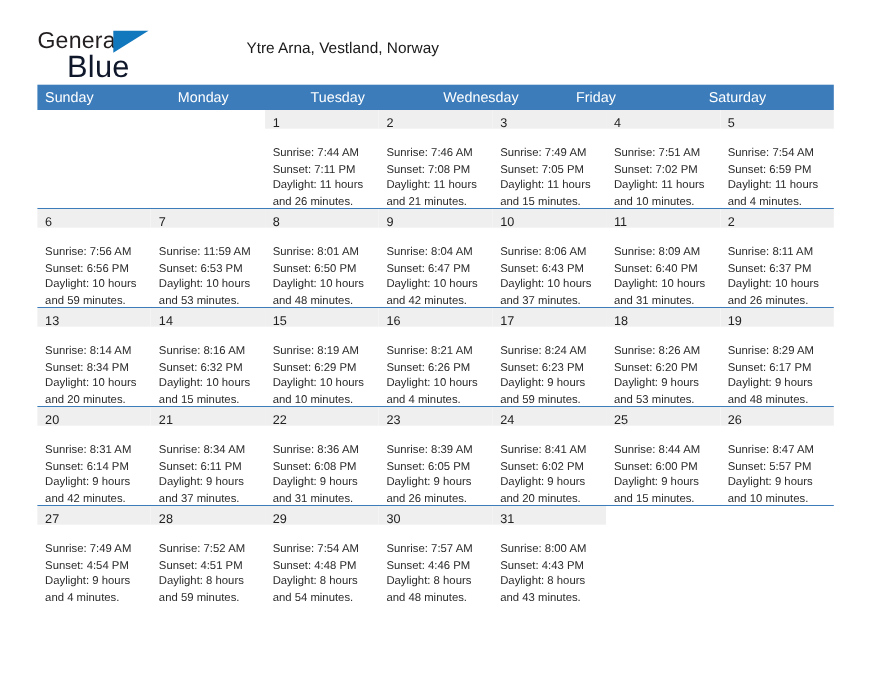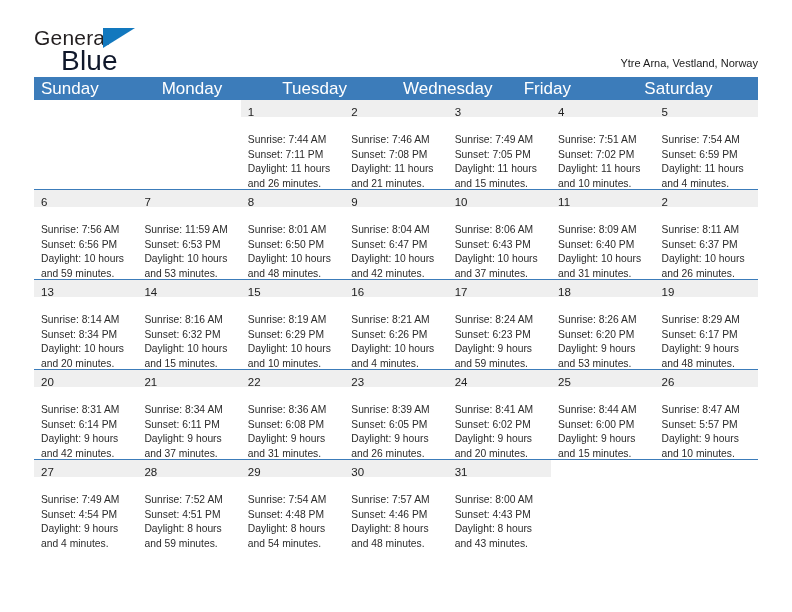--- a/index.html
+++ b/index.html
@@ -19,21 +19,21 @@
     width: 792px;
     height: 612px;
     box-sizing: border-box;
     padding: 0 34px;
   }
 
   
   .header {
     display: flex;
     align-items: flex-start;
-    justify-content: space-between;
+    justify-content: flex-start;
     height: 72px;
     padding-top: 26px;
     box-sizing: border-box;
   }
   .brand {
     position: relative;
     width: 190px;
     height: 48px;
   }
   .brand-general {
@@ -69,39 +69,39 @@
     padding-top: 2px;
   }
   .cal-title {
     font-size: 26px;
     color: #1a1a1a;
     line-height: 1.1;
     font-weight: normal;
     margin: 0;
   }
   .cal-subtitle {
-    font-size: 11px;
+    font-size: 14px;
     color: #1a1a1a;
-    margin-top: 29px;
+    margin-top: 7px;
   }
 
   
   .calendar {
     width: 724px;
     margin-top: 5px;
   }
   .weekday-row {
     display: flex;
     background: #3c7cba;
   }
   .weekday {
     flex: 1 1 0;
     min-width: 0;
     color: #ffffff;
-    font-size: 17px;
+    font-size: 13px;
     padding: 6px 0 6px 7px;
     box-sizing: border-box;
     height: 23px;
     line-height: 11px;
   }
 
   .week-row {
     display: flex;
     border-top: 1px solid #3c7cba;
     height: 89px;

